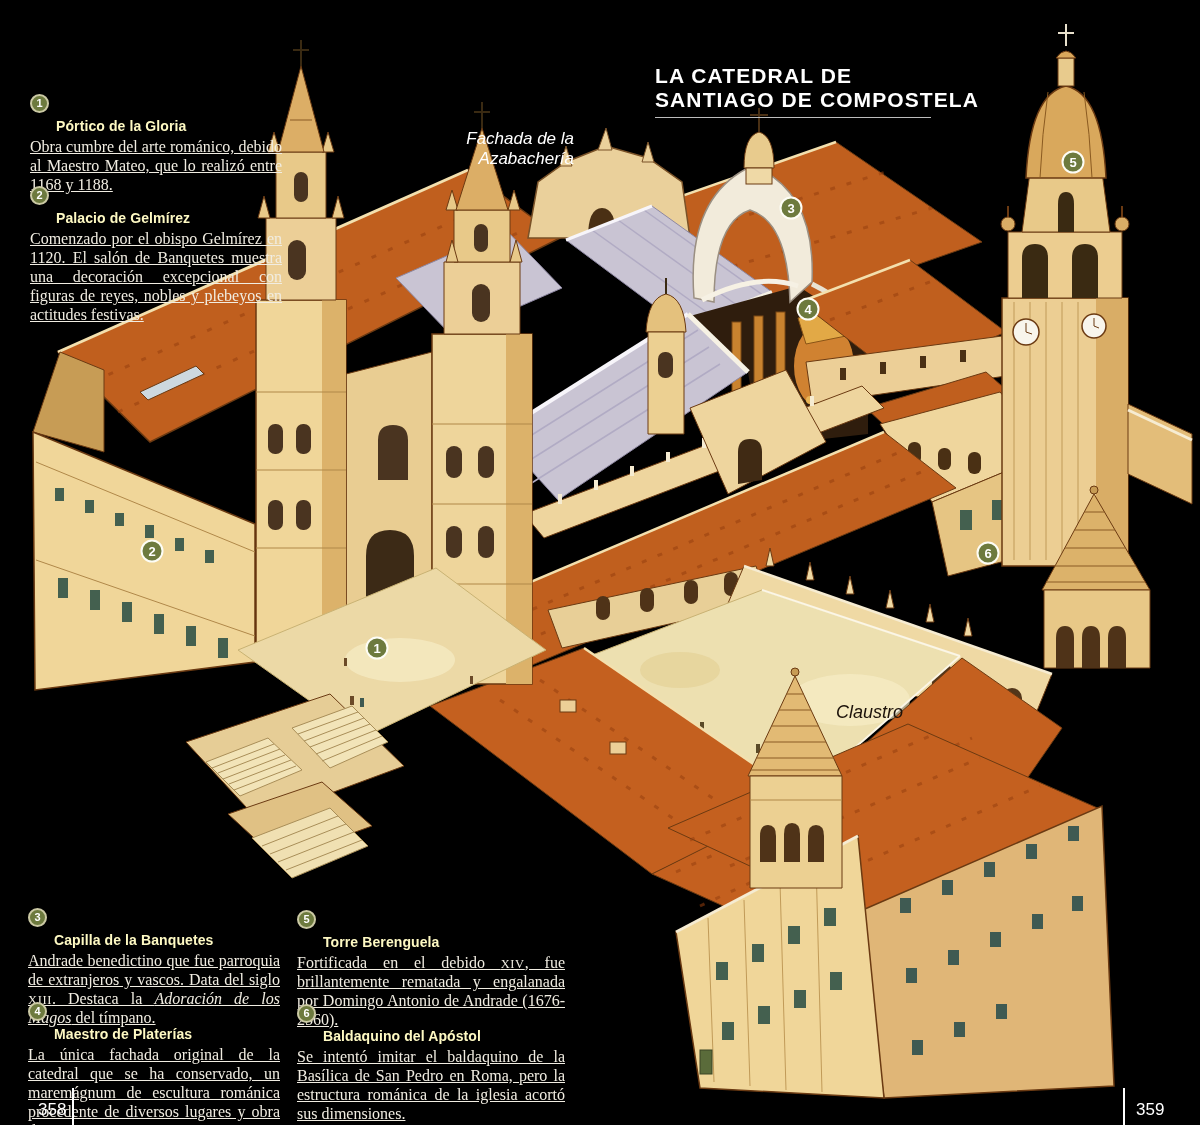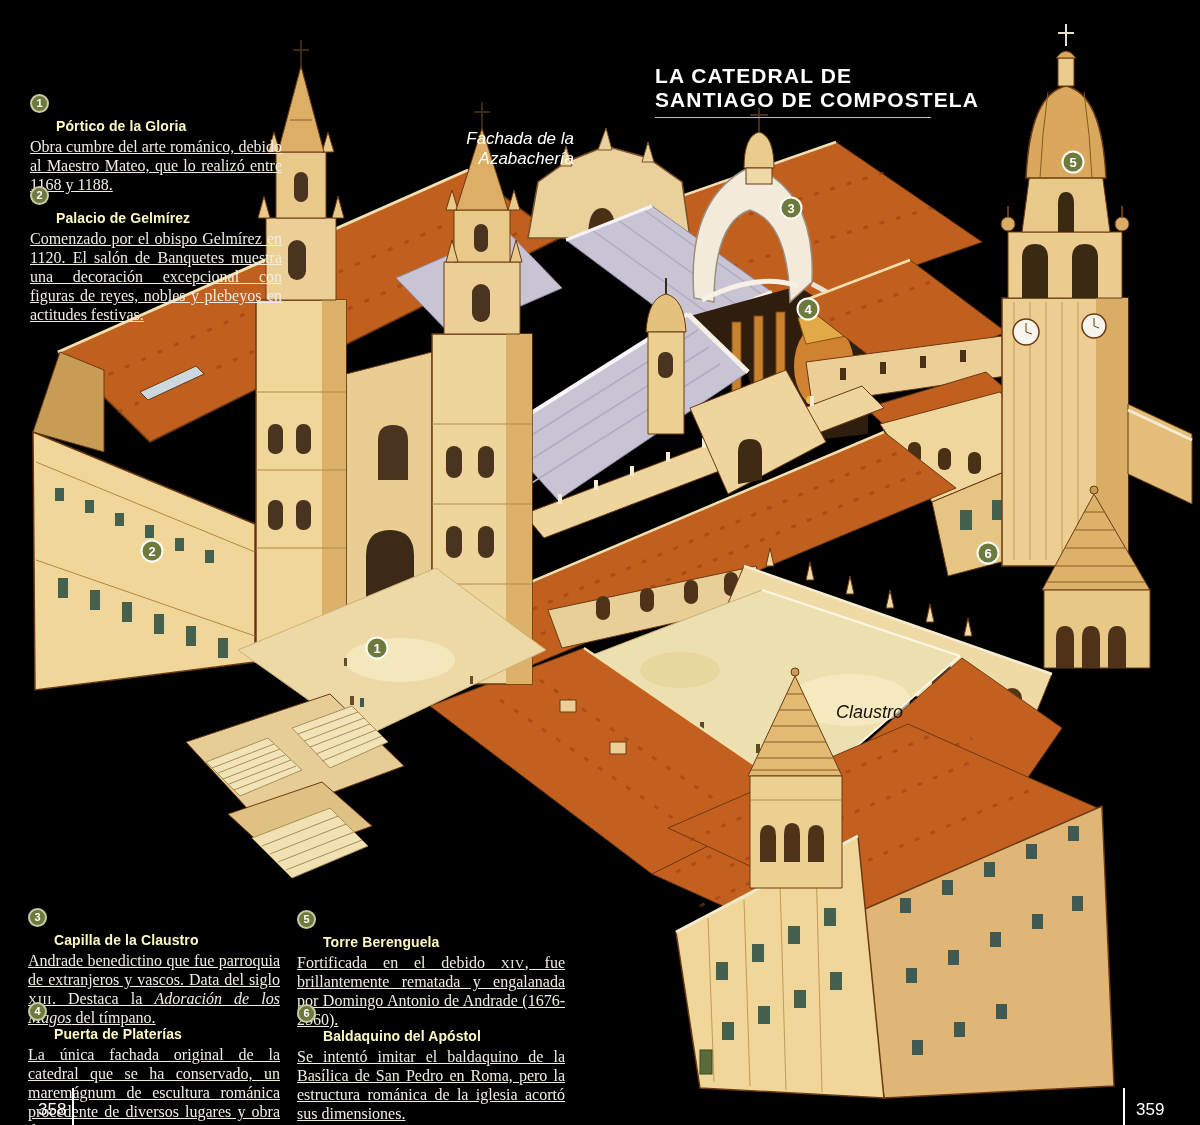--- a/index.html
+++ b/index.html
@@ -472,29 +472,29 @@
   <div class="legend-head">
     <span class="legend-num">2</span>
     <span class="legend-title">Palacio de Gelmírez</span>
   </div>
   <div class="legend-body"><span>Comenzado por el obispo Gelmírez en 1120. El salón de Banquetes muestra una decoración excepcional con figuras de reyes, nobles y plebeyos en actitudes festivas.</span></div>
 </div>
 
 <div class="legend" style="left:28px;top:886px;">
   <div class="legend-head">
     <span class="legend-num">3</span>
-    <span class="legend-title">Capilla de la Claustro</span>
+    <span class="legend-title">Capilla de la Banquetes</span>
   </div>
   <div class="legend-body"><span>Andrade benedictino que fue parroquia de extranjeros y vascos. Data del siglo </span><span class="sc">XIII</span><span>. Destaca la </span><span class="it">Adoración de los Magos</span><span> del tímpano.</span></div>
 </div>
 
 <div class="legend" style="left:28px;top:980px;">
   <div class="legend-head">
     <span class="legend-num">4</span>
-    <span class="legend-title">Puerta de Platerías</span>
+    <span class="legend-title">Maestro de Platerías</span>
   </div>
   <div class="legend-body"><span>La única fachada original de la catedral que se ha conservado, un maremágnum de escultura románica procedente de diversos lugares y obra de varios maestros.</span></div>
 </div>
 
 <div class="legend wide" style="left:297px;top:888px;">
   <div class="legend-head">
     <span class="legend-num">5</span>
     <span class="legend-title">Torre Berenguela</span>
   </div>
   <div class="legend-body"><span>Fortificada en el debido </span><span class="sc">XIV</span><span>, fue brillantemente rematada y engalanada por Domingo Antonio de Andrade (1676-2560).</span></div>

